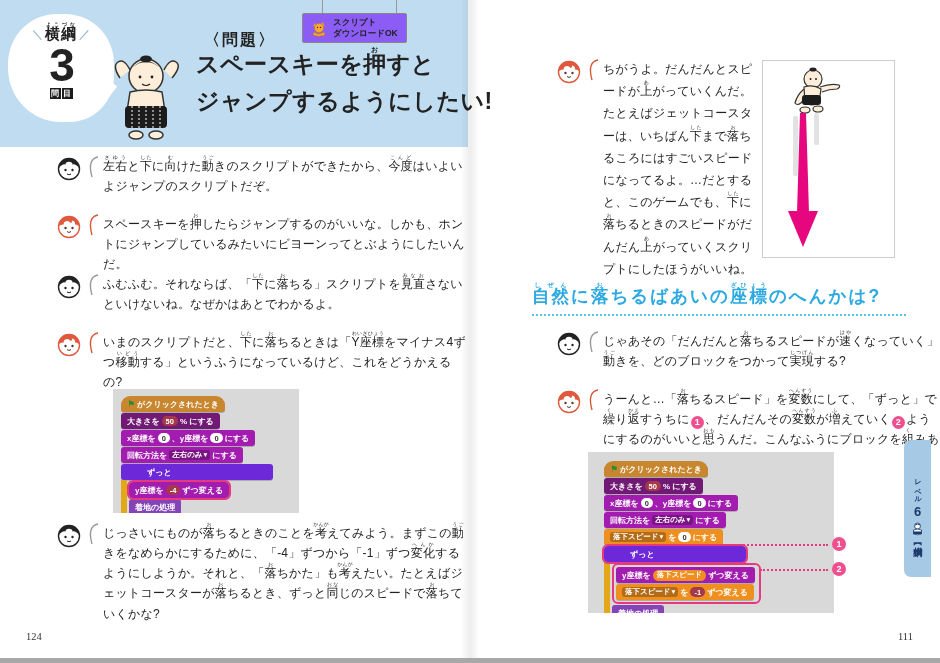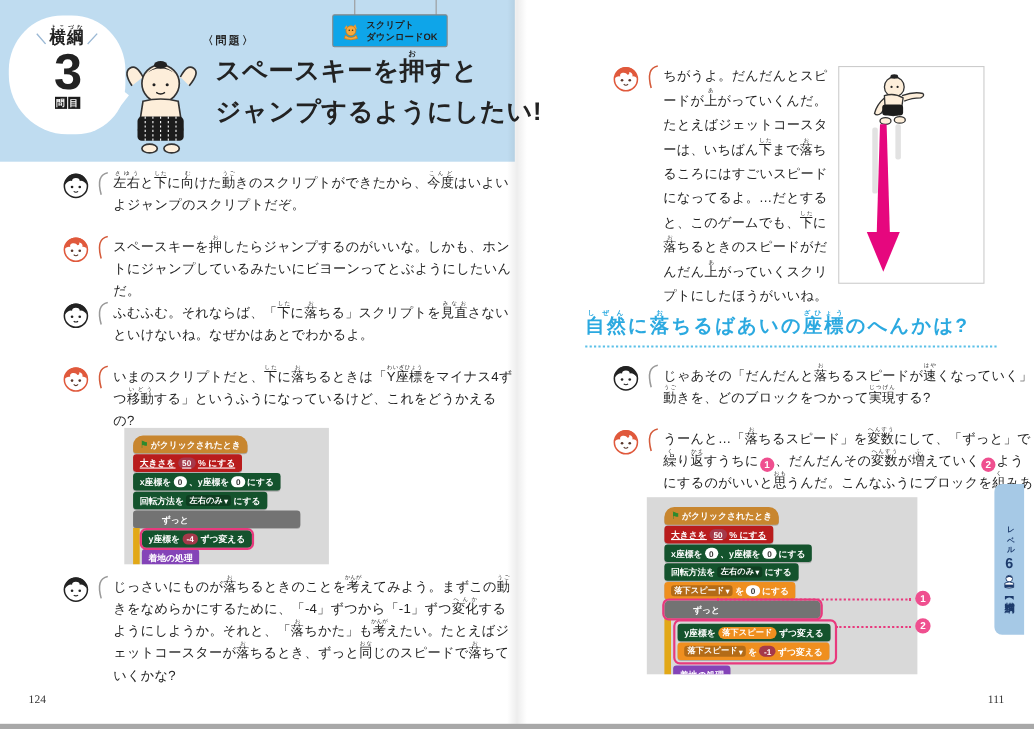--- a/index.html
+++ b/index.html
@@ -12,25 +12,25 @@
           display:flex;flex-direction:column;align-items:center;padding-top:8px;box-sizing:border-box;}
   .bubble-tail{left:98px;top:80px;width:16px;height:16px;background:#fff;transform:rotate(38deg);}
   .rank-row{display:flex;align-items:flex-end;gap:2px;font-weight:bold;}
   .rank-slash{color:#9bb8d4;font-size:11px;transform:translateY(-2px);}
   .rank-text{font-size:15px;font-weight:bold;letter-spacing:1px;}
   .rank-text rt{font-size:5px;}
   .big-number{font-size:46px;font-weight:900;line-height:0.92;letter-spacing:-2px;}
   .sub-boxes{display:flex;gap:1px;margin-top:2px;}
   .sub-box{background:#1c1c1c;color:#fff;font-size:8px;font-weight:bold;width:11px;height:11px;
            display:flex;align-items:center;justify-content:center;}
-  .problem-label{left:184px;top:30px;font-size:10px;font-weight:bold;letter-spacing:2px;}
+  .problem-label{left:204px;top:30px;font-size:16px;font-weight:bold;letter-spacing:2px;}
   .main-title{left:196px;top:46px;font-size:23px;font-weight:bold;letter-spacing:0.5px;line-height:1.6;}
   .main-title rt{font-size:7px;}
   .sign-string{top:0;width:1px;background:#999;}
-  .sign{left:302px;top:13px;background:#0ea5e9;border:1px solid #888;border-radius:2px;
+  .sign{left:302px;top:13px;background:#8b5cf6;border:1px solid #888;border-radius:2px;
         display:flex;align-items:center;gap:5px;padding:3px 8px;}
   .sign-text{font-size:8.5px;font-weight:bold;line-height:1.3;}
   
   .dlg{display:flex;gap:4px;align-items:flex-start;}
   .dlg-icon{width:26px;height:26px;flex:none;}
   .dlg-bracket{width:13px;height:22px;flex:none;margin-top:1px;}
   .dlg-text{font-size:12px;line-height:1.68;letter-spacing:0.2px;margin:0;}
   .dlg-text rt{font-size:5px;letter-spacing:0;}
   .numbadge{display:inline-flex;width:13px;height:13px;border-radius:50%;background:#ef4f8f;color:#fff;
             font-size:9px;font-weight:bold;align-items:center;justify-content:center;vertical-align:-2px;margin:0 1px;}
@@ -39,27 +39,27 @@
   .section-heading rt{font-size:6px;color:#2ba9e0;}
   .heading-underline{left:532px;top:314px;width:374px;height:0;border-top:2px dotted #5bc0e8;}
   
   .figure-box{left:762px;top:60px;width:133px;height:198px;background:#fff;border:1px solid #ccc;box-sizing:border-box;}
   .streak{position:absolute;background:#e2e2e2;border-radius:2px;}
   
   .panel{background:#d9d9d9;overflow:hidden;box-sizing:border-box;}
   .srow{display:flex;align-items:center;gap:2px;width:max-content;color:#fff;font-size:8px;font-weight:bold;
         padding:2.5px 6px;border-radius:3px;margin-top:1px;box-shadow:0 1px 0 rgba(0,0,0,.2);white-space:nowrap;}
   .hat{border-radius:9px 9px 3px 3px;}
-  .c-ev{background:#c8862f;} .c-lk{background:#b91c1c;text-decoration:underline;} .c-mo{background:#14532d;}
-  .c-ct{background:#737373;padding-left:26px;} .c-da{background:#ef8f1f;} .c-cu{background:#8444b8;}
+  .c-ev{background:#c8862f;} .c-lk{background:#701a75;} .c-mo{background:#a21caf;}
+  .c-ct{background:#6d28d9;padding-left:26px;} .c-da{background:#ef8f1f;} .c-cu{background:#8444b8;}
   .flagg{color:#2e8a2e;font-size:9px;line-height:8px;}
   .oval{background:#fff;color:#333;border-radius:7px;padding:0.5px 4px;font-size:7.5px;line-height:9px;font-weight:bold;}
   .oval.red{background:#a5394a;color:#fff;}
   .varoval{background:#ef8f1f;color:#fff;border-radius:7px;padding:0.5px 4px;font-size:7.5px;font-weight:bold;}
-  .dd{background:rgba(0,0,0,.25);border-radius:3px;padding:0 3px;display:inline-flex;align-items:flex-end;gap:1px;font-size:7.5px;}
+  .dd{background:rgba(0,0,0,.25);border-radius:3px;padding:0 3px;display:inline-flex;align-items:flex-start;gap:1px;font-size:7.5px;}
   .cbody{border-left:6px solid #e2a817;padding:1px 0 0 2px;width:max-content;}
   .hl{outline:2px solid #e8397d;border-radius:4px;}
   .hlbox{border:2px solid #e8397d;border-radius:6px;padding:1px 4px 2px 2px;width:max-content;}
   .dotted-line{position:absolute;border-top:2px dotted #e8397d;height:0;}
   .ann-badge{position:absolute;width:14px;height:14px;border-radius:50%;background:#ef4f8f;color:#fff;
              font-size:9px;font-weight:bold;display:flex;align-items:center;justify-content:center;}
   
   .level-tab{left:904px;top:440px;width:27px;height:137px;background:#a6c9e6;border-radius:7px 0 0 7px;
              display:flex;flex-direction:column;align-items:center;justify-content:center;gap:3px;color:#1c3a6b;}
   .vtext{writing-mode:vertical-rl;font-weight:bold;letter-spacing:1px;}

